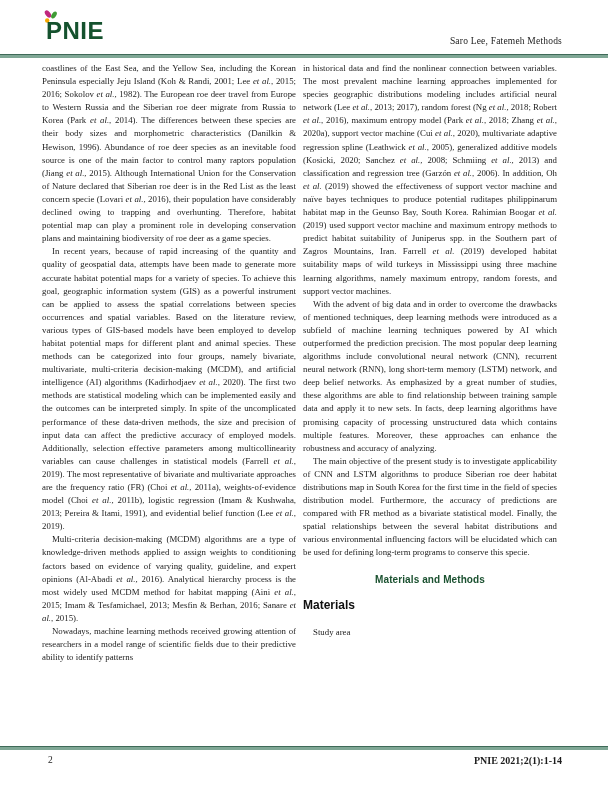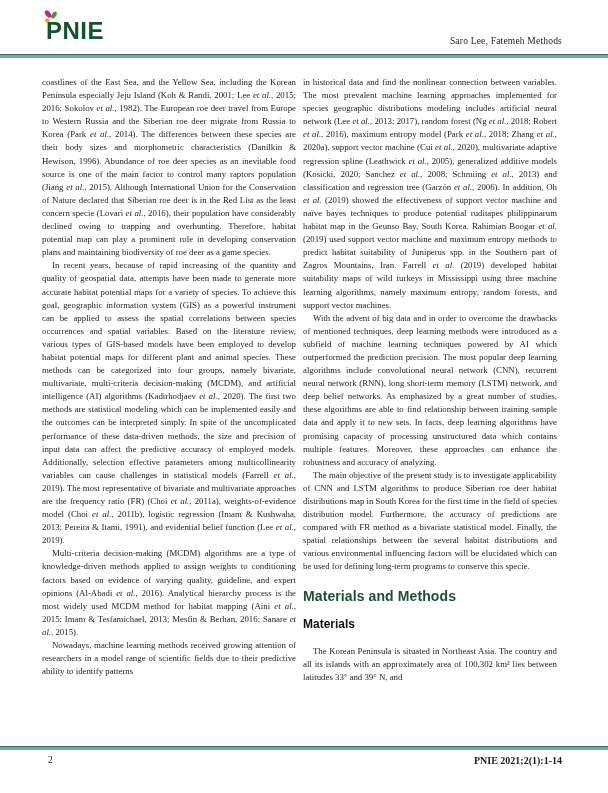--- a/index.html
+++ b/index.html
@@ -23,33 +23,33 @@
   }
   .rule {
     position:absolute; left:0; width:608px; height:3px;
     background:#7fa795; border-top:1px solid #3f6a58;
   }
   .rule.header { top:54px; }
   .rule.footer { top:746px; }
 
   
   .columns {
-    position:absolute; left:42px; top:76px; width:521px; height:652px;
+    position:absolute; left:42px; top:62px; width:521px; height:652px;
     display:flex; gap:7px; overflow:hidden;
   }
   .col { width:254px; overflow:hidden; }
   .col p {
     margin:0; font-size:8.8px; line-height:13.1px;
     text-align:justify; text-justify:inter-word;
   }
   .col p.indent { text-indent:10px; }
   .section-heading {
-    margin:14px 0 13px 0; text-align:left;
+    margin:14px 0 13px 0; text-align:center;
     font-family:"Liberation Sans", sans-serif; font-weight:bold;
-    font-size:14px; color:#1b5130; letter-spacing:0.1px;
+    font-size:10px; color:#1b5130; letter-spacing:0.1px;
   }
   .subsection-heading {
     margin:0 0 14px 0;
     font-family:"Liberation Sans", sans-serif; font-weight:bold;
     font-size:12px; color:#101010;
   }
   .subsubsection-heading {
     margin:0; font-size:8.8px; line-height:13.1px; text-indent:10px;
   }
 
@@ -82,22 +82,22 @@
       <p class="indent">Nowadays, machine learning methods received growing attention of researchers in a model range of scientific fields due to their predictive ability to identify patterns</p>
     </div>
 
     <div class="col">
       <p>in historical data and find the nonlinear connection between variables. The most prevalent machine learning approaches implemented for species geographic distributions modeling includes artificial neural network (Lee <i>et al.</i>, 2013; 2017), random forest (Ng <i>et al.</i>, 2018; Robert <i>et al.</i>, 2016), maximum entropy model (Park <i>et al.</i>, 2018; Zhang <i>et al.</i>, 2020a), support vector machine (Cui <i>et al.</i>, 2020), multivariate adaptive regression spline (Leathwick <i>et al.</i>, 2005), generalized additive models (Kosicki, 2020; Sanchez <i>et al.</i>, 2008; Schmiing <i>et al.</i>, 2013) and classification and regression tree (Garzón <i>et al.</i>, 2006). In addition, Oh <i>et al.</i> (2019) showed the effectiveness of support vector machine and naïve bayes techniques to produce potential ruditapes philippinarum habitat map in the Geunso Bay, South Korea. Rahimian Boogar <i>et al.</i> (2019) used support vector machine and maximum entropy methods to predict habitat suitability of Juniperus spp. in the Southern part of Zagros Mountains, Iran. Farrell <i>et al.</i> (2019) developed habitat suitability maps of wild turkeys in Mississippi using three machine learning algorithms, namely maximum entropy, random forests, and support vector machines.</p>
       <p class="indent">With the advent of big data and in order to overcome the drawbacks of mentioned techniques, deep learning methods were introduced as a subfield of machine learning techniques powered by AI which outperformed the prediction precision. The most popular deep learning algorithms include convolutional neural network (CNN), recurrent neural network (RNN), long short-term memory (LSTM) network, and deep belief networks. As emphasized by a great number of studies, these algorithms are able to find relationship between training sample data and apply it to new sets. In facts, deep learning algorithms have promising capacity of processing unstructured data which contains multiple features. Moreover, these approaches can enhance the robustness and accuracy of analyzing.</p>
       <p class="indent">The main objective of the present study is to investigate applicability of CNN and LSTM algorithms to produce Siberian roe deer habitat distributions map in South Korea for the first time in the field of species distribution model. Furthermore, the accuracy of predictions are compared with FR method as a bivariate statistical model. Finally, the spatial relationships between the several habitat distributions and various environmental influencing factors will be elucidated which can be used for defining long-term programs to conserve this specie.</p>
 
       <h2 class="section-heading">Materials and Methods</h2>
       <h3 class="subsection-heading">Materials</h3>
+      <div class="subsubsection-heading">Study area</div>
 
-      <p class="indent">The Korean Peninsula is situated in Northeast Asia. The country and all its islands with an approximately area of 100,302 km² lies between latitudes 33° and 39° N, and</p>
     </div>
 
   </div>
 
   <div class="rule footer"></div>
   <div class="page-number">2</div>
   <div class="journal-citation">PNIE 2021;2(1):1-14</div>
 
 </div>
 

